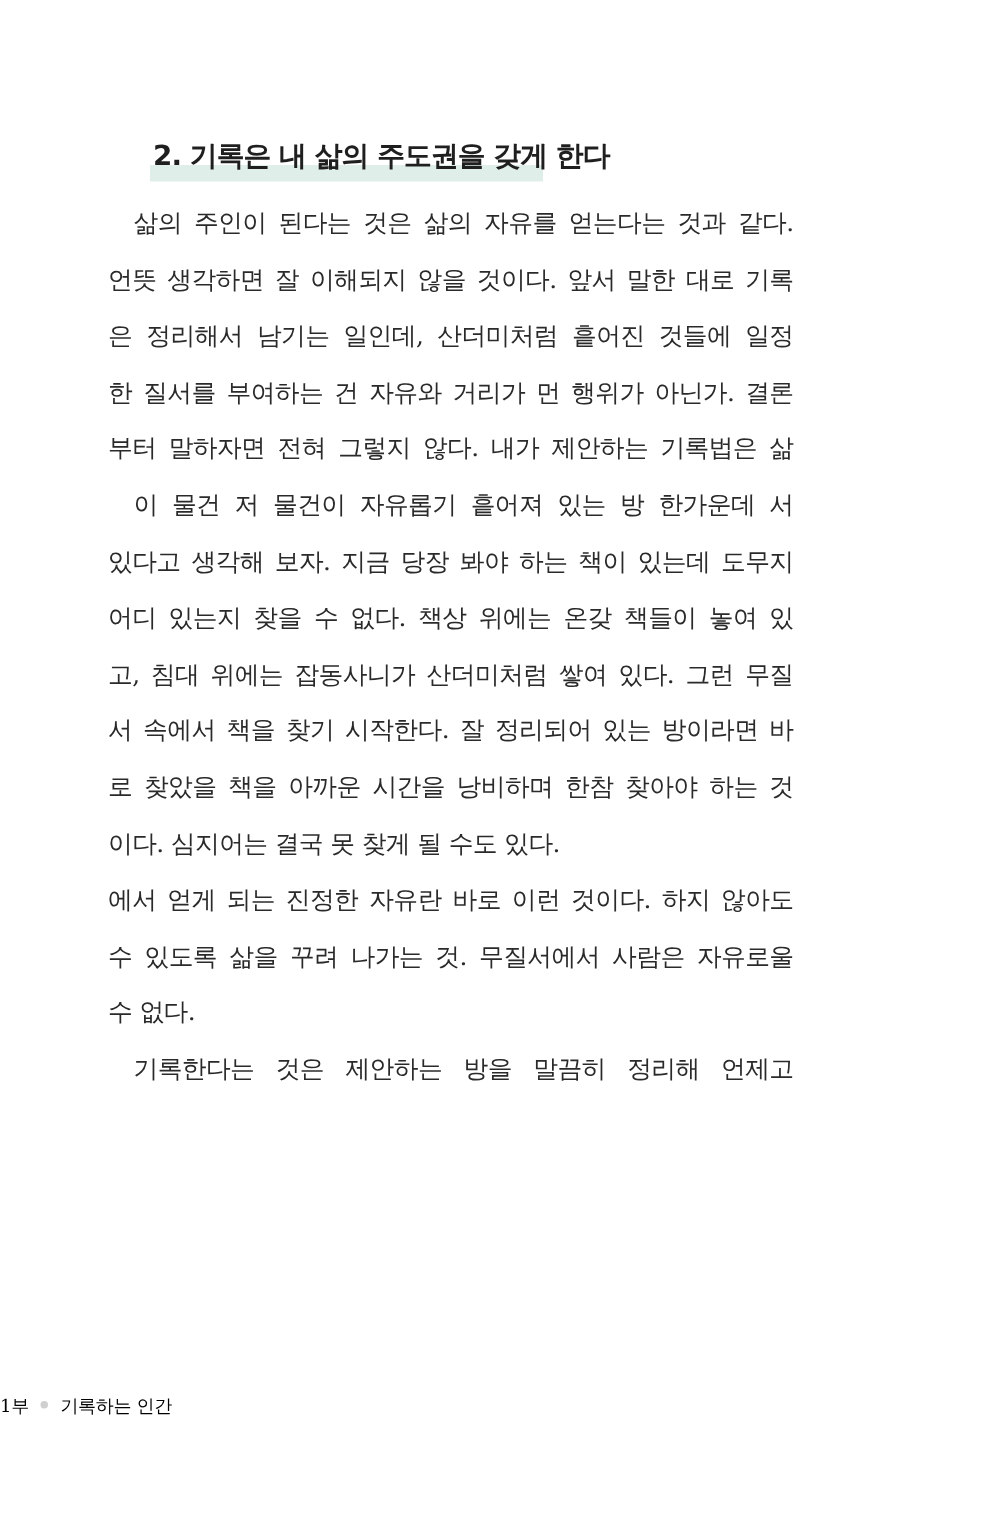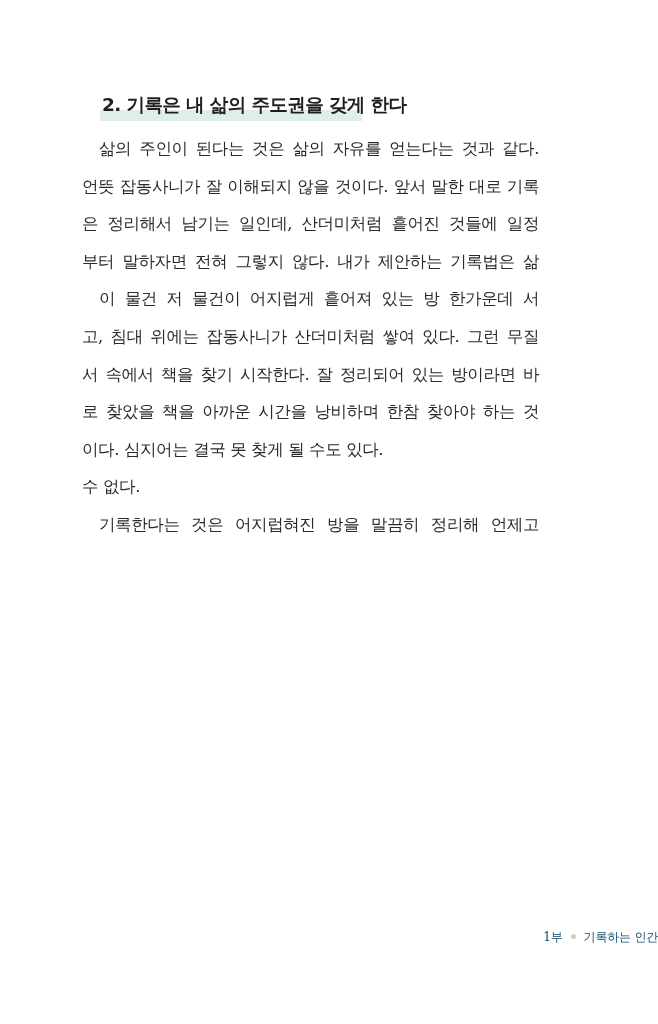--- a/index.html
+++ b/index.html
@@ -42,21 +42,21 @@
       font-family: "DejaVu Sans", "Liberation Sans", sans-serif;
       font-weight: bold;
       font-size: 18.5px;
       line-height: 26px;
       letter-spacing: -0.6px;
       color: #1f1f1f;
       white-space: nowrap;
     }
     .body-text {
       position: absolute;
-      left: 82px;
+      left: 72px;
       top: 130px;
       width: 457px;
     }
     .line {
       display: block;
       height: 37.6px;
       line-height: 37.6px;
       font-size: 16.5px;
       letter-spacing: -0.4px;
       white-space: nowrap;
@@ -68,23 +68,23 @@
       padding-left: 17px;
     }
     .line.last {
       text-align-last: left;
     }
     .footer {
       position: absolute;
       left: 0;
       width: 658px;
       top: 929px;
-      text-align: right;
+      text-align: left;
       font-size: 12px;
-      color: #0c4a6e;
+      color: #000000;
       letter-spacing: -0.2px;
     }
     .footer .dot {
       display: inline-block;
       width: 5px;
       height: 5px;
       border-radius: 50%;
       background: #cfcfcf;
       margin: 0 8px;
       vertical-align: middle;
@@ -97,29 +97,34 @@
 
 <div class="page">
 
   <div class="heading-wrap">
     <div class="heading-highlight" style="background: rgb(223, 238, 232);"></div>
     <h2 class="heading">2. 기록은 내 삶의 주도권을 갖게 한다</h2>
   </div>
 
   <div class="body-text" id="body-text">
       <span class="line indent">삶의 주인이 된다는 것은 삶의 자유를 얻는다는 것과 같다.</span>
-      <span class="line">언뜻 잡동사니가 잘 이해되지 않을 것이다. 앞서 말한 대로 기록</span>
+      <span class="line">언뜻 생각하면 잘 이해되지 않을 것이다. 앞서 말한 대로 기록</span>
       <span class="line">은 정리해서 남기는 일인데, 산더미처럼 흩어진 것들에 일정</span>
+      <span class="line">한 질서를 부여하는 건 자유와 거리가 먼 행위가 아닌가. 결론</span>
       <span class="line">부터 말하자면 전혀 그렇지 않다. 내가 제안하는 기록법은 삶</span>
-      <span class="line indent">이 물건 저 물건이 어지럽게 흩어져 있는 방 한가운데 서</span>
+      <span class="line indent">이 물건 저 물건이 자유롭기 흩어져 있는 방 한가운데 서</span>
+      <span class="line">있다고 생각해 보자. 지금 당장 봐야 하는 책이 있는데 도무지</span>
+      <span class="line">어디 있는지 찾을 수 없다. 책상 위에는 온갖 책들이 놓여 있</span>
       <span class="line">고, 침대 위에는 잡동사니가 산더미처럼 쌓여 있다. 그런 무질</span>
       <span class="line">서 속에서 책을 찾기 시작한다. 잘 정리되어 있는 방이라면 바</span>
       <span class="line">로 찾았을 책을 아까운 시간을 낭비하며 한참 찾아야 하는 것</span>
       <span class="line last">이다. 심지어는 결국 못 찾게 될 수도 있다.</span>
+      <span class="line">에서 얻게 되는 진정한 자유란 바로 이런 것이다. 하지 않아도</span>
+      <span class="line">수 있도록 삶을 꾸려 나가는 것. 무질서에서 사람은 자유로울</span>
       <span class="line last">수 없다.</span>
-      <span class="line indent">기록한다는 것은 어지럽혀진 방을 말끔히 정리해 언제고</span>
+      <span class="line indent">기록한다는 것은 제안하는 방을 말끔히 정리해 언제고</span>
     </div>
 
   <div class="footer">
     <span>1부</span><span class="dot"></span><span>기록하는 인간</span>
   </div>
 
 </div>
 
 </body></html>

